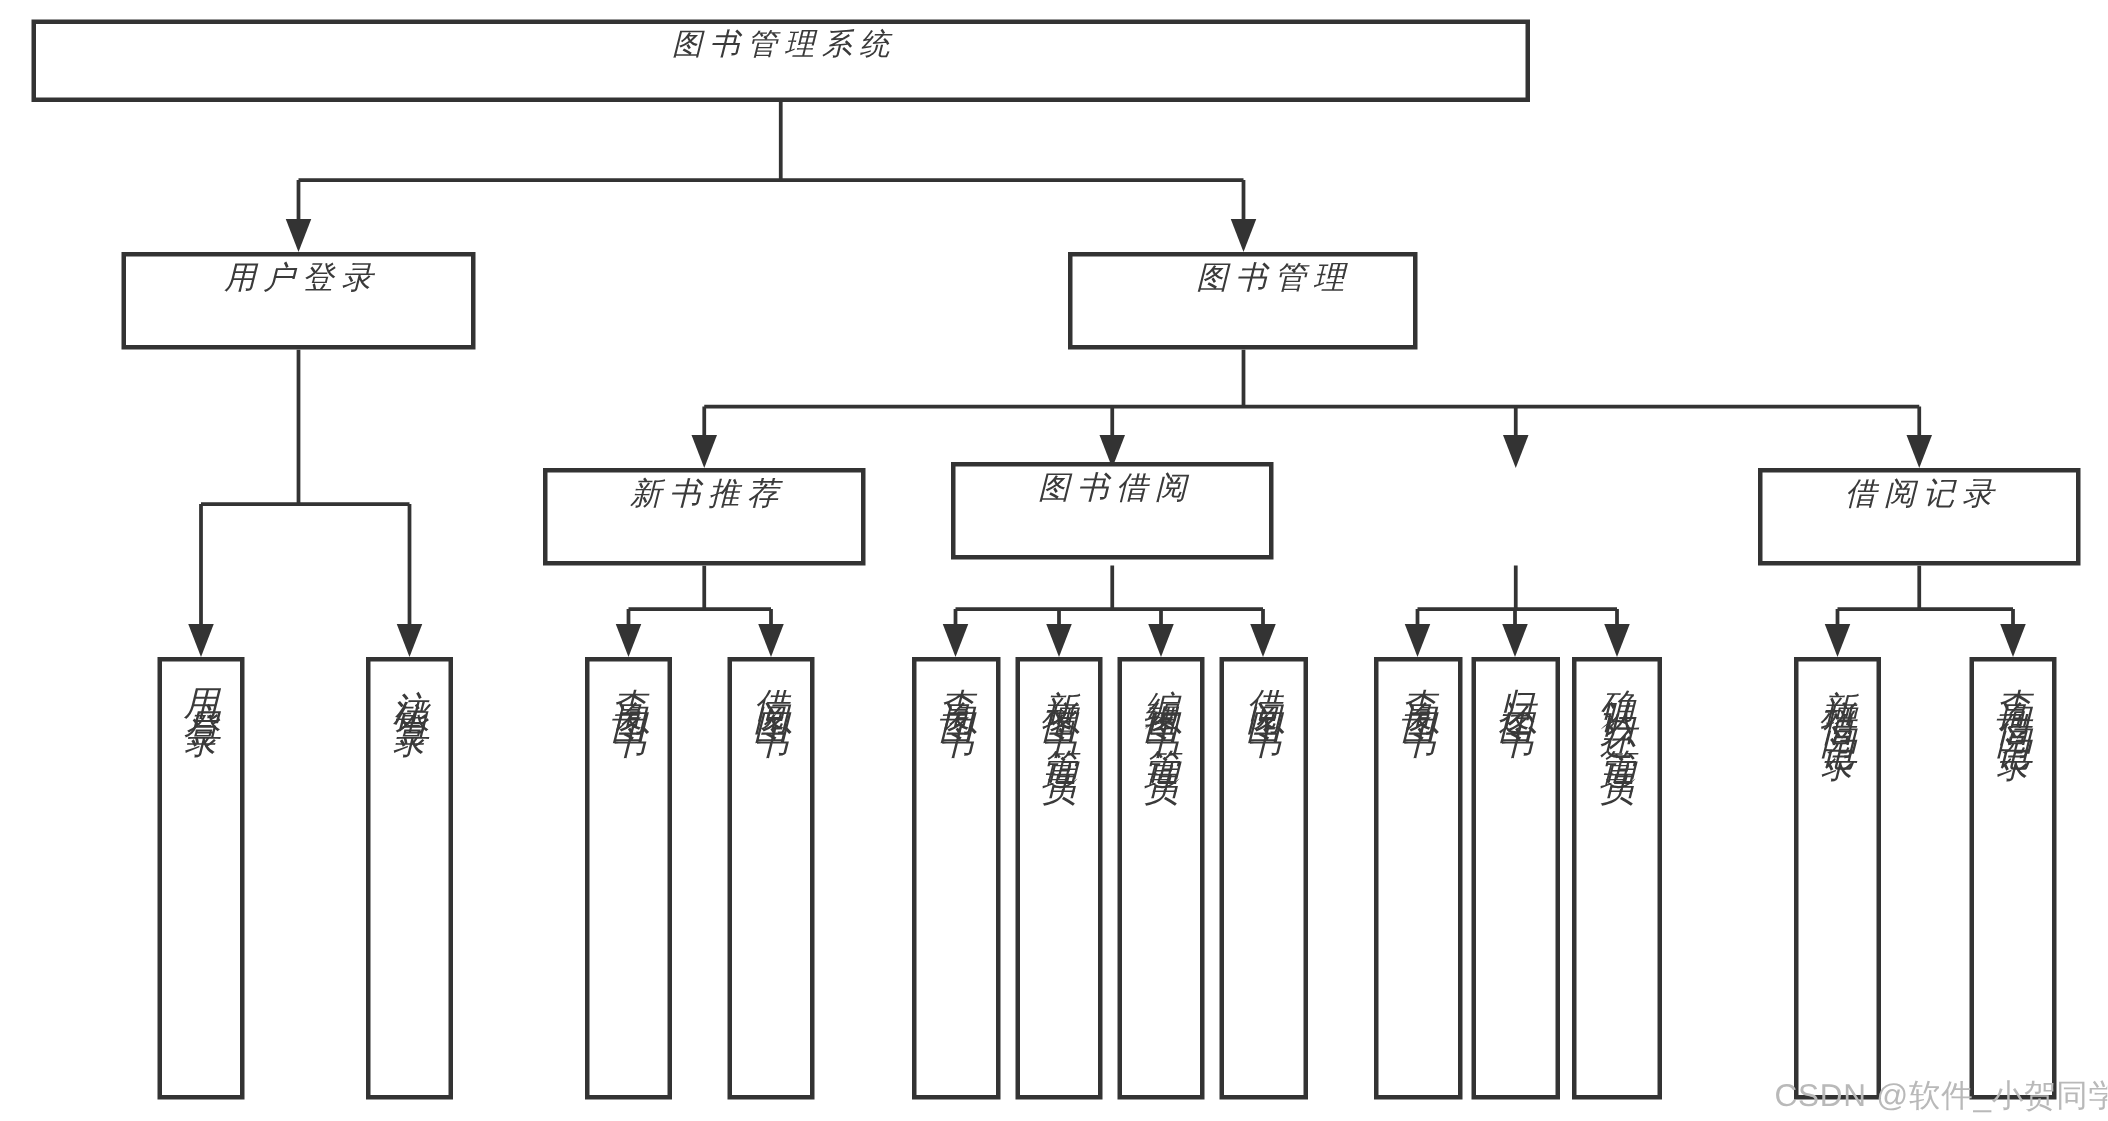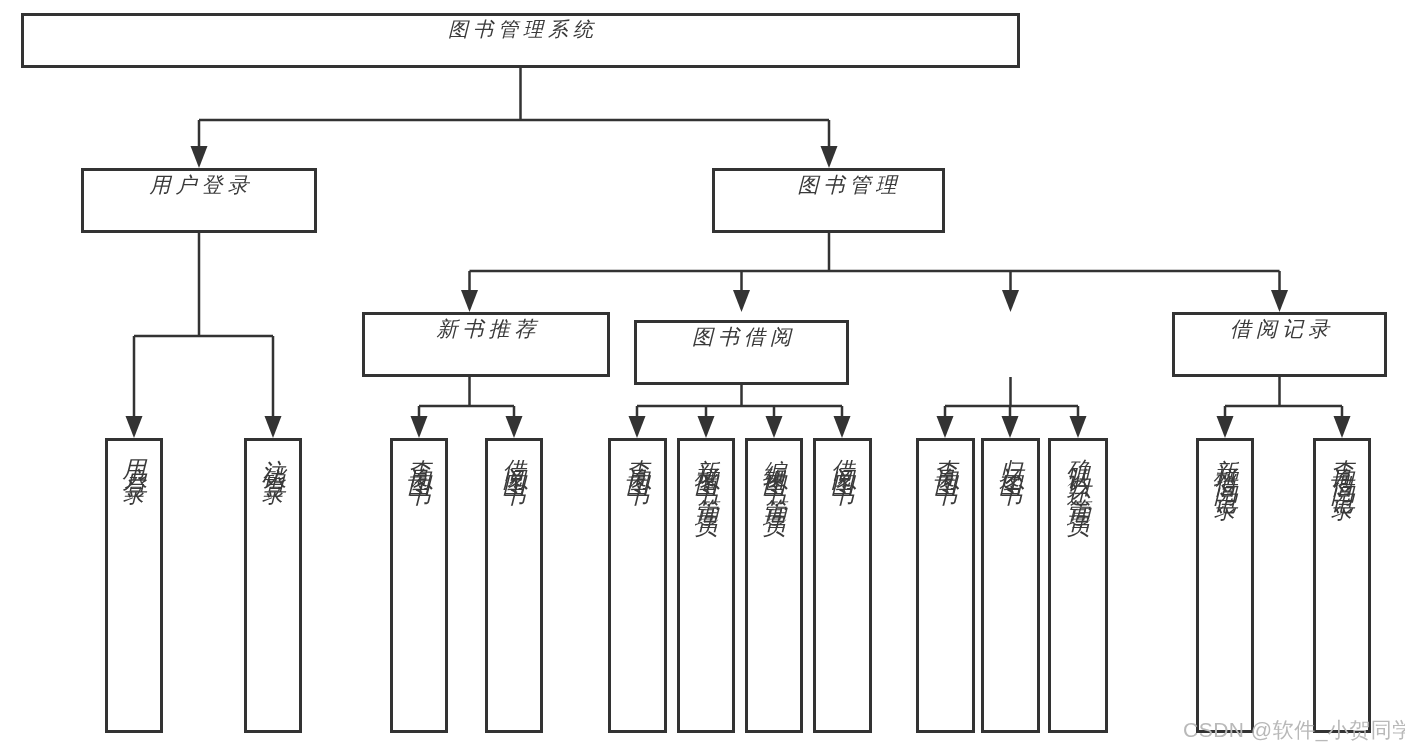--- a/index.html
+++ b/index.html
@@ -102,24 +102,24 @@
     <span class="root-label">图书管理系统</span>
   </div>
 
   <div class="box" style="left:81px;top:168px;width:236px;height:65px;">
     <span class="hlabel">用户登录</span>
   </div>
   <div class="box" style="left:712px;top:168px;width:233px;height:65px;padding-left:37px;">
     <span class="hlabel">图书管理</span>
   </div>
 
-  <div class="box" style="left:362px;top:312px;width:248px;height:65px;">
+  <div class="box" style="left:362px;top:312px;width:215px;height:65px;">
     <span class="hlabel">新书推荐</span>
   </div>
-  <div class="box" style="left:634px;top:320px;width:215px;height:65px;">
+  <div class="box" style="left:634px;top:308px;width:215px;height:65px;">
     <span class="hlabel">图书借阅</span>
   </div>
   <div class="box" style="left:1172px;top:312px;width:215px;height:65px;">
     <span class="hlabel">借阅记录</span>
   </div>
 
   <div class="box" style="left:105px;top:438px;width:58px;height:295px;">
     <span class="vtext">用户登录</span>
   </div>
   <div class="box" style="left:244px;top:438px;width:58px;height:295px;">

